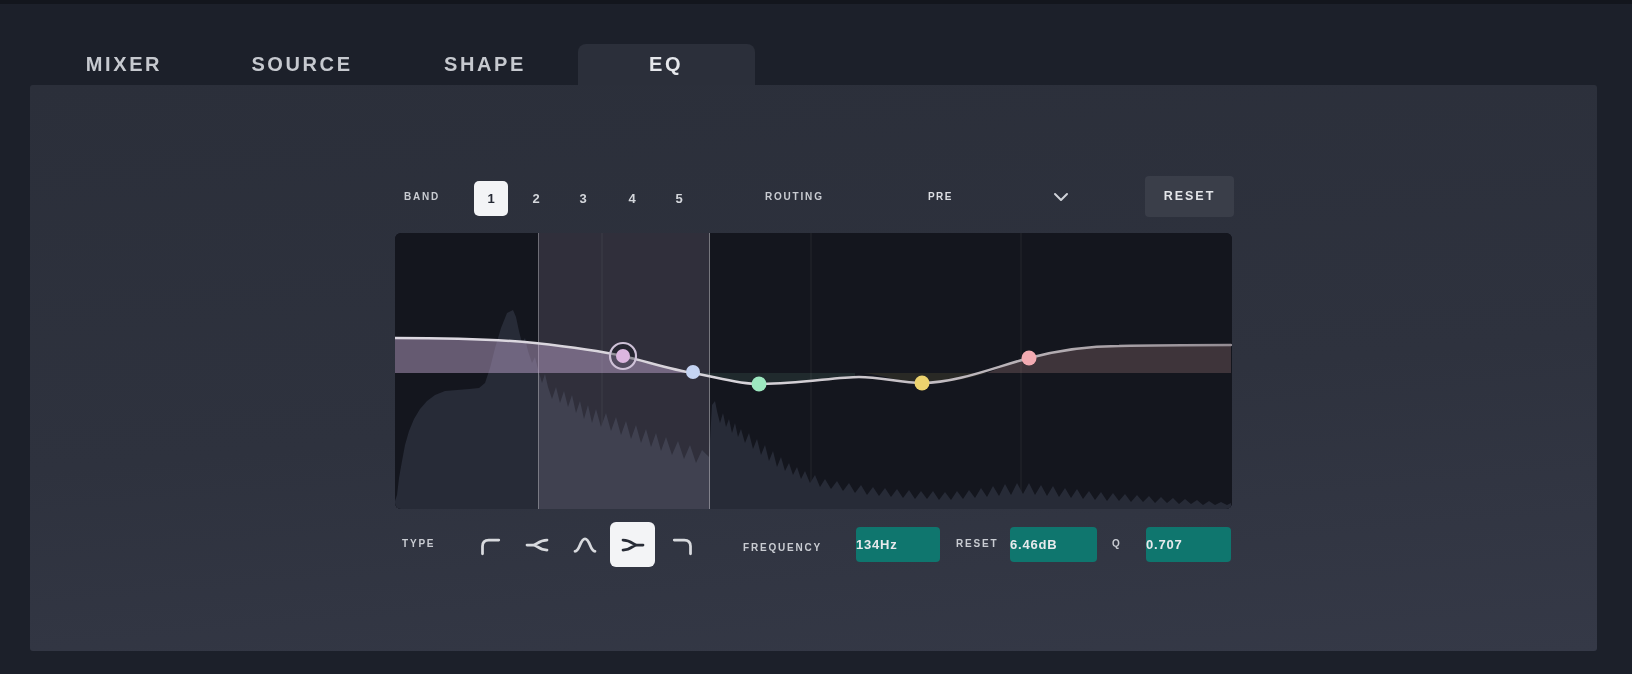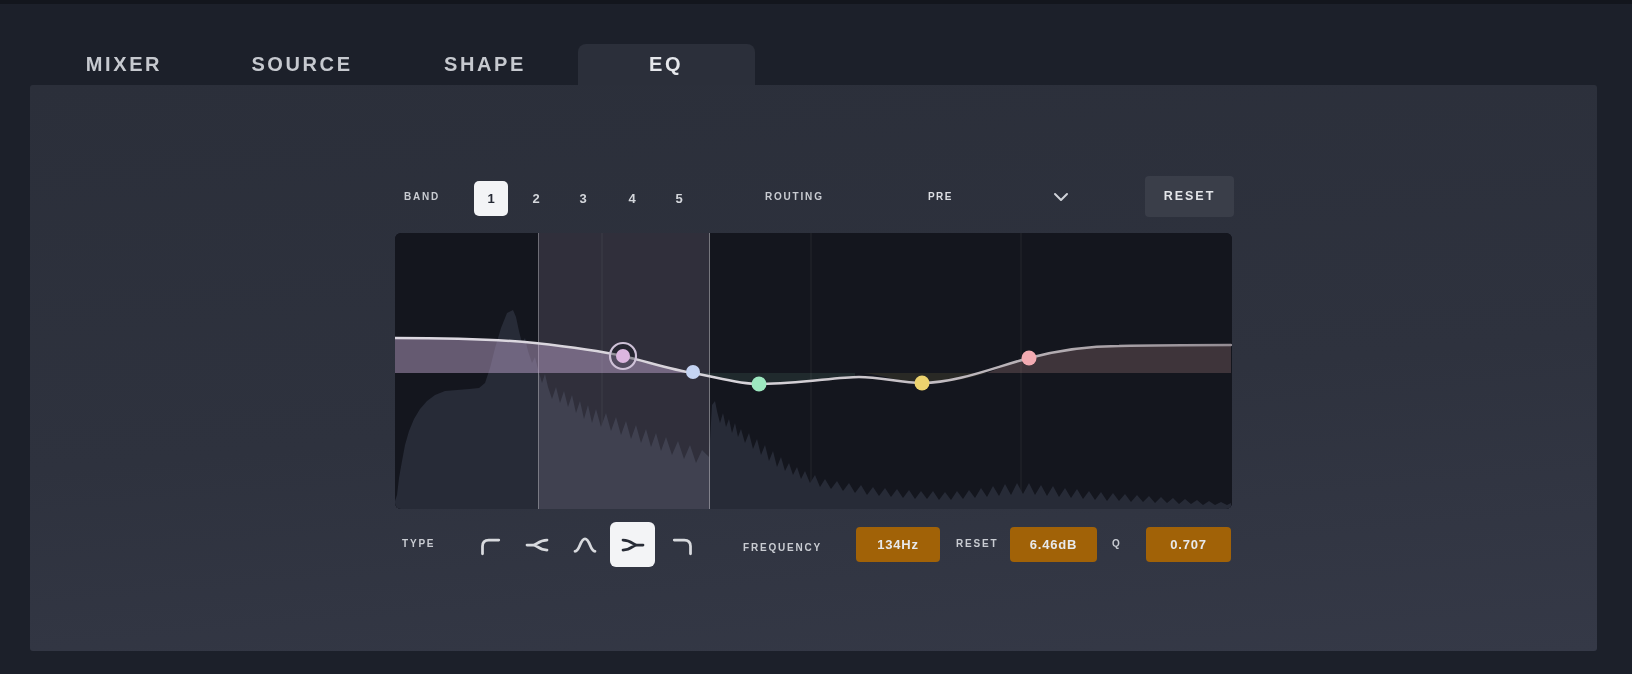--- a/index.html
+++ b/index.html
@@ -44,22 +44,22 @@
     position:absolute;left:395px;top:233px;width:837px;height:276px;
     border-radius:6px;overflow:hidden;background:#14161e;
   }
   .type-btn{
     position:absolute;top:522px;width:45px;height:45px;border-radius:6px;
     display:flex;align-items:center;justify-content:center;
   }
   .type-btn.selected{background:#f3f4f6;}
   .type-btn svg{display:block;}
   .value-box{
-    position:absolute;top:527px;height:35px;line-height:35px;text-align:center;
-    background:#a16207;border-radius:4px;font-size:13px;letter-spacing:0.8px;color:#e7e9ec;
+    position:absolute;top:527px;height:35px;line-height:35px;text-align:left;
+    background:#0f766e;border-radius:4px;font-size:13px;letter-spacing:0.8px;color:#e7e9ec;
     font-weight:bold;
   }
 </style>
 </head>
 <body>
 
 <div class="top-strip"></div>
 
 <div class="eq-tab-bg"></div>
 <div class="panel"></div>

